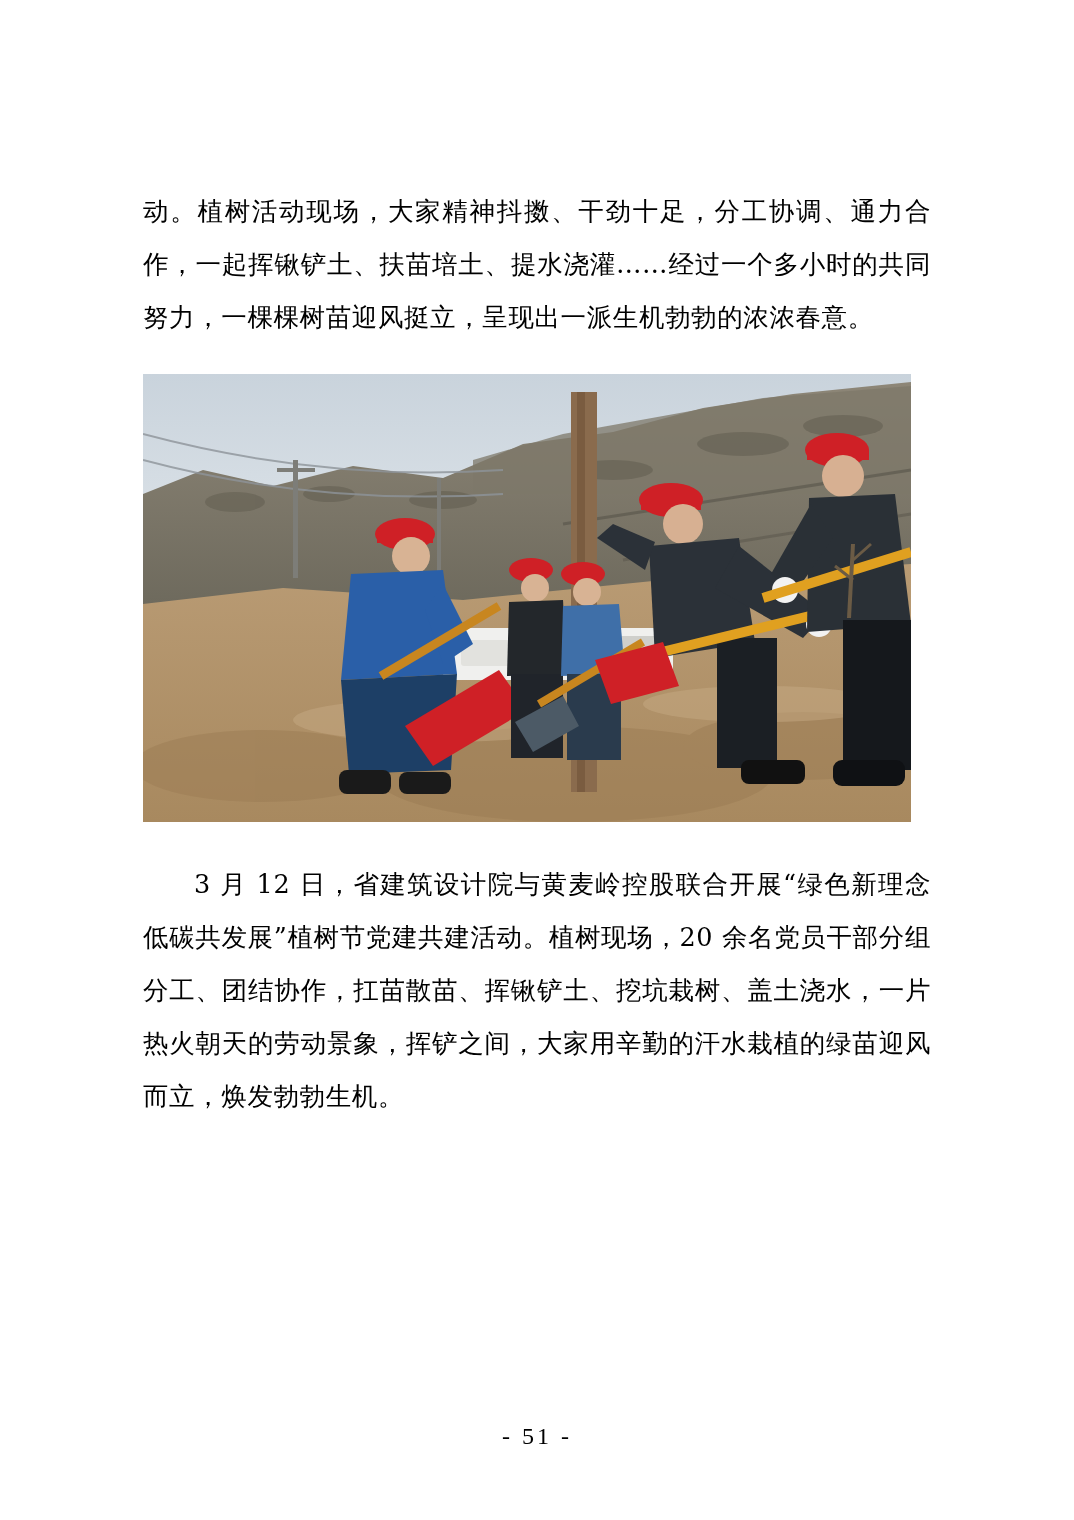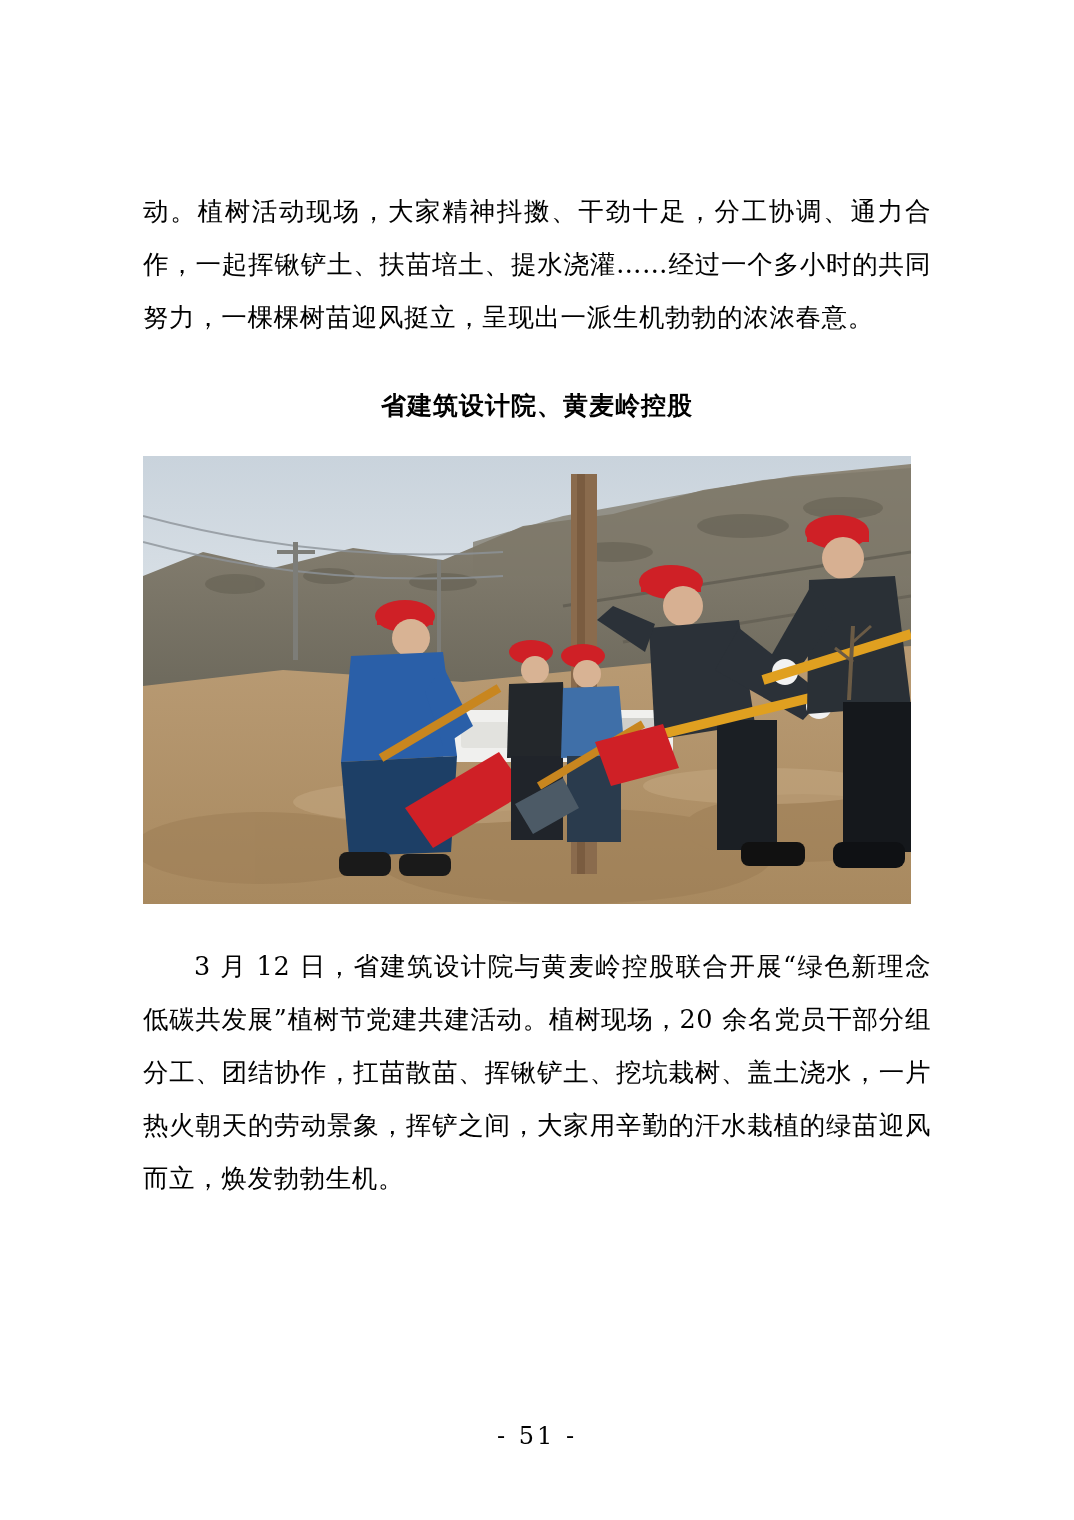--- a/index.html
+++ b/index.html
@@ -66,31 +66,31 @@
     text-indent: 51px;
   }
   .footer {
     position: absolute;
     left: 0;
     right: 0;
     bottom: 70px;
     text-align: center;
     font-size: 24px;
     letter-spacing: 3px;
+    font-family: Liberation Serif, serif;
   }
 </style>
 </head>
 <body>
 
 <div class="page">
   <div class="content">
 
     <p class="para para-1">动。植树活动现场，大家精神抖擞、干劲十足，分工协调、通力合作，一起挥锹铲土、扶苗培土、提水浇灌……经过一个多小时的共同努力，一棵棵树苗迎风挺立，呈现出一派生机勃勃的浓浓春意。</p>
 
-    <h2 class="heading">省建筑设计院、黄麦岭控股</h2>
 
     <div class="figure">
       <svg width="768" height="448" viewBox="0 0 768 448" xmlns="http://www.w3.org/2000/svg" role="img">
         <defs>
           <linearGradient id="sky" x1="0" y1="0" x2="0" y2="1">
             <stop offset="0%" stop-color="#c9d3dc"></stop>
             <stop offset="100%" stop-color="#dfe5ea"></stop>
           </linearGradient>
           <linearGradient id="hill" x1="0" y1="0" x2="0" y2="1">
             <stop offset="0%" stop-color="#8d8677"></stop>

